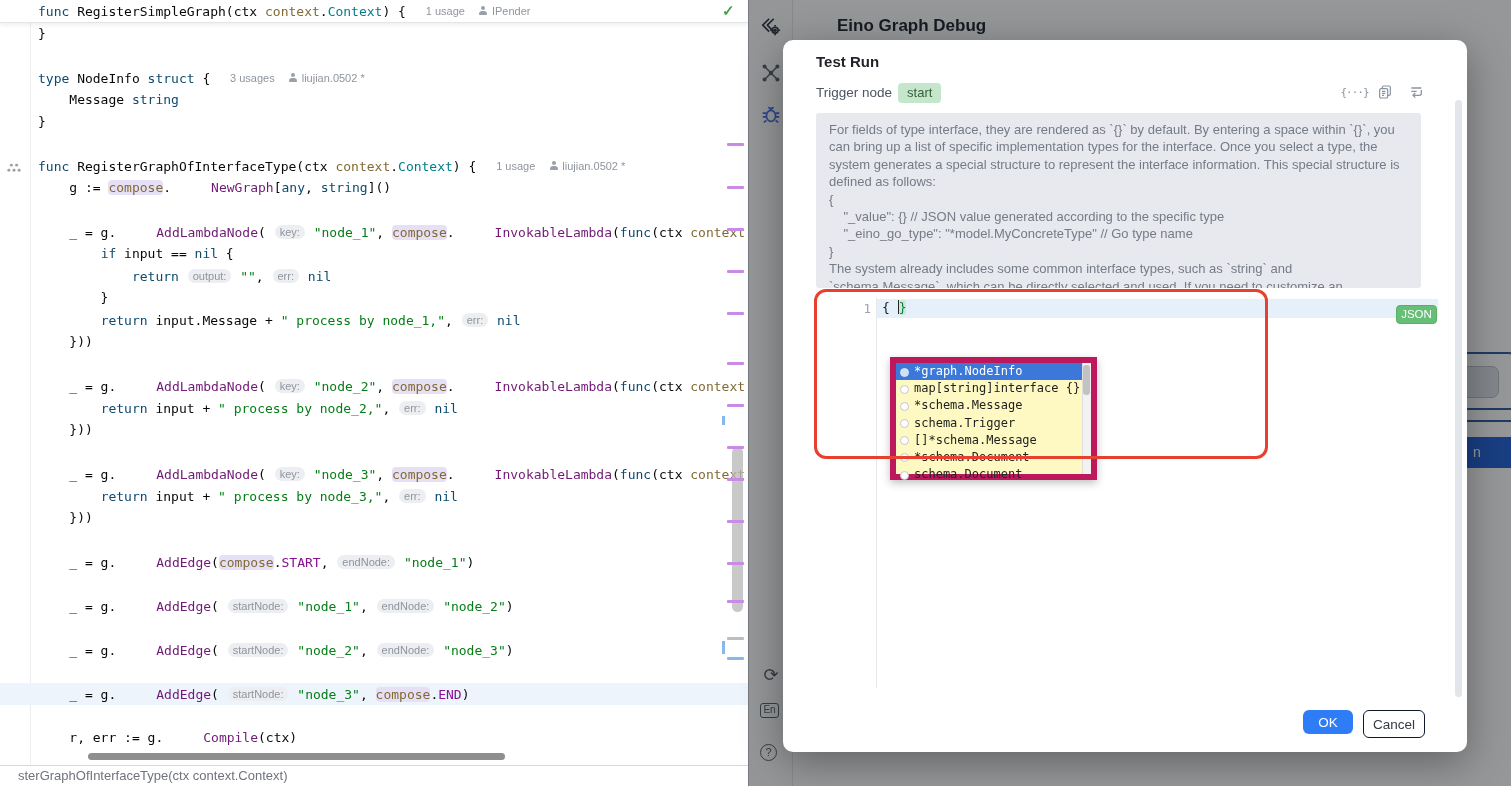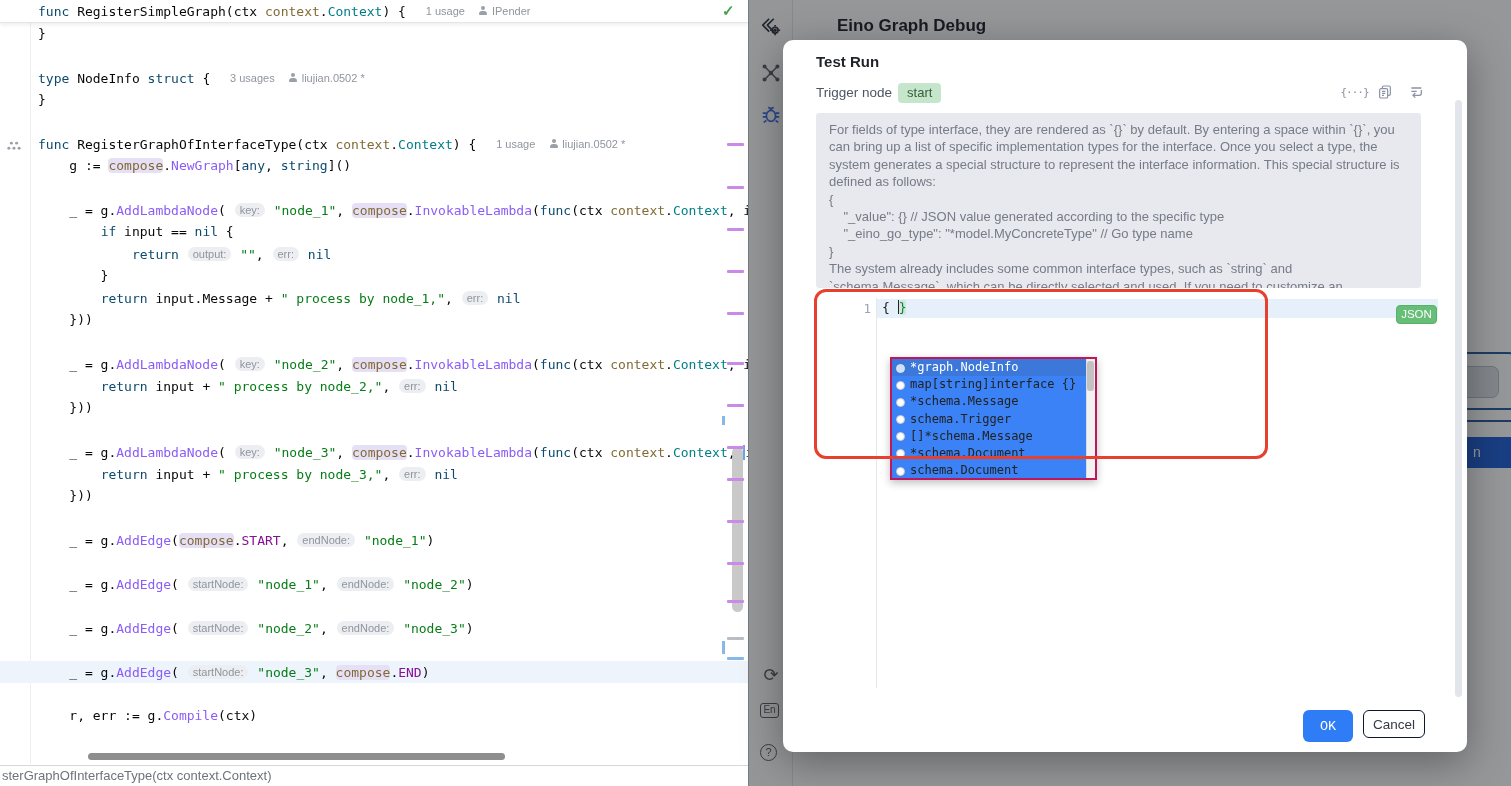--- a/index.html
+++ b/index.html
@@ -13,21 +13,21 @@
   #code-lines { position:absolute; left:0; top:23px; width:748px; }
   .code-line { position:relative; height:22px; line-height:22px; white-space:pre; padding-left:38px;
     font-family:"DejaVu Sans Mono", monospace; font-size:13px; color:#080808; }
   .code-line.hl { background:#edf4fc; }
   #sticky-line { position:absolute; left:0; top:0; width:748px; height:23px; background:#fff; z-index:4;
     border-bottom:1px solid #e3e5e8; box-shadow:0 2px 4px rgba(0,0,0,.07);
     line-height:22px; white-space:pre; padding-left:38px;
     font-family:"DejaVu Sans Mono", monospace; font-size:13px; color:#080808; }
   .tok-p  { color:#080808; }
   .tok-kw { color:#0c4a6e; }
-  .tok-fn { color:#8b5cf6; }
+  .tok-fn { color:#701a75;margin-left:40px; }
   .tok-typ{ color:#007e8a; }
   .tok-pkg{ color:#826a34; }
   .tok-pkgh{ color:#826a34; background:#e6e0f7; border-radius:4px; }
   .tok-str{ color:#067d17; }
   .tok-const{ color:#871094; }
   .inlay { font-family:"Liberation Sans", sans-serif; font-size:11px; color:#8f959e; }
   .inlay.chip { background:#eceef1; border-radius:7px; padding:1px 5px; margin:0 1px; vertical-align:1px; }
   .inlay.usage { margin-left:12px; vertical-align:1px; }
   .inlay.author { margin-left:14px; vertical-align:1px; }
   .person-icon { display:inline-block; width:9px; height:9px; position:relative; margin-right:4px; }
@@ -36,21 +36,21 @@
   .caret { display:inline-block; width:2px; height:15px; background:#6ca6e0; vertical-align:-3px; }
   .gutter-icon { position:absolute; left:6px; top:4px; width:16px; height:14px; }
   #inspection-check { position:absolute; left:722px; top:2px; font-size:15px; font-weight:bold; color:#43a047; z-index:5; }
   
   .vcs-mark { position:absolute; left:727px; width:17px; height:3px; background:#c98ae8; border-radius:1px; z-index:3; }
   .vcs-mark.g { background:#b9bec4; } .vcs-mark.b { background:#86b9e8; }
   .blue-tick { position:absolute; left:722px; width:3px; background:#86b9e8; z-index:3; }
   #v-scrollbar { position:absolute; left:732px; top:447px; width:11px; height:165px; background:#b7b7b7; opacity:.75; border-radius:6px; z-index:2; }
   #h-scrollbar { position:absolute; left:88px; top:753px; width:417px; height:7px; background:#8e8e8e; border-radius:4px; z-index:4; }
   #breadcrumb-bar { position:absolute; left:0; top:765px; width:748px; height:21px; background:#fff;
-    border-top:1px solid #d6d8da; color:#6f737a; font-size:13px; line-height:20px; padding-left:2px; z-index:4; }
+    border-top:1px solid #d6d8da; color:#6f737a; font-size:13px; line-height:20px; padding-left:18px; z-index:4; }
 
   
   #plugin-panel { position:absolute; left:748px; top:0; width:763px; height:786px; background:#fdfdfd; border-left:1px solid #c9ccd0; }
   #plugin-sidebar { position:absolute; left:0; top:0; width:44px; height:786px; background:#fbfbfc; border-right:1px solid #e3e5e8; }
   .side-icon { position:absolute; left:11px; width:22px; height:22px; color:#3d4450; }
   .side-icon svg { width:100%; height:100%; }
   #panel-title { position:absolute; left:88px; top:16px; font-size:17px; font-weight:600; color:#171c24; }
   #bg-node-box { position:absolute; left:693px; top:352px; width:80px; height:58px; border:2px solid #27569b; border-radius:14px; }
   #bg-node-inner { position:absolute; left:11px; top:12px; width:44px; height:32px; background:#dcdfe3; border:1px solid #b9bec6; border-radius:7px; }
   #bg-blue-line { position:absolute; left:693px; top:420px; width:70px; height:2px; background:#27569b; }
@@ -78,53 +78,54 @@
   #je-gutter-num { position:absolute; left:37px; top:3px; width:18px; text-align:right;
     font-family:"DejaVu Sans Mono", monospace; font-size:12.5px; color:#9aa5b0; }
   #je-divider { position:absolute; left:60px; top:0; width:1px; height:390px; background:#e6e8ea; }
   #je-lineband { position:absolute; left:61px; top:1px; width:561px; height:19px; background:#e5f0fb; }
   #je-code { position:absolute; left:66px; top:2px; font-family:"DejaVu Sans Mono", monospace; font-size:13px; color:#1a1a1a; }
   #je-close-brace { color:#0b8043; background:#cfe8da; border-radius:2px; }
   .je-caret { display:inline-block; width:1px; height:14px; background:#222; vertical-align:-2px; }
   #json-badge { position:absolute; left:580px; top:7px; width:41px; height:19px; background:#67bf77; border:1px solid #58b169;
     border-radius:4px; color:#fff; font-size:11.5px; text-align:center; line-height:17px; }
   
-  #autocomplete { position:absolute; left:74px; top:59px; width:207px; height:123px; background:#3b82f6;
-    border:2px solid #be185d; box-shadow:0 3px 8px rgba(0,0,0,.25); }
+  #autocomplete { position:absolute; left:74px; top:59px; width:207px; height:123px; background:#fef9c3;
+    border:6px solid #be185d; box-shadow:0 3px 8px rgba(0,0,0,.25); }
   .ac-item { position:relative; height:17.2px; line-height:17.2px; padding-left:18px;
     font-family:"DejaVu Sans Mono", monospace; font-size:12px; color:#222; white-space:pre; }
   .ac-item::before { content:""; position:absolute; left:4px; top:4.5px; width:7px; height:7px;
     border:1px solid #c3c7cc; border-radius:50%; background:#fff; }
   .ac-item.selected { background:#3c78d9; color:#fff; }
   .ac-item.selected::before { border-color:#d8e4f5; background:#cfe0f7; }
   #ac-scrollbar { position:absolute; right:0; top:0; width:9px; height:100%; background:#f2f2f2; border-left:1px solid #ddd; }
   #ac-thumb { position:absolute; right:1px; top:2px; width:7px; height:30px; background:#c2c2c2; border-radius:3px; }
 
   #annotation-red { position:absolute; left:31px; top:249px; width:454px; height:170px; border:3px solid #e8402e;
     border-radius:12px; z-index:20; pointer-events:none; }
 
   #modal-scrollbar { position:absolute; left:672px; top:60px; width:7px; height:597px; background:#e2e5e9; border-radius:4px; }
-  #ok-button { position:absolute; left:520px; top:670px; width:50px; height:32px; background:#2e7cf6; border:none;
-    border-radius:6px; color:#fff; font-size:13.5px; font-family:Liberation Mono, monospace; }
+  #ok-button { position:absolute; left:520px; top:670px; width:50px; height:24px; background:#2e7cf6; border:none;
+    border-radius:6px; color:#fff; font-size:13.5px; font-family:Liberation Sans, sans-serif; }
   #cancel-button { position:absolute; left:580px; top:670px; width:62px; height:28px; background:#fff;
     border:1px solid #0f172a; border-radius:6px; color:#333a45; font-size:13.5px; font-family:"Liberation Sans", sans-serif; }
 </style>
 </head>
 <body>
 
 <div id="stage">
 
   <div id="code-editor">
     <div class="gutter-divider"></div>
     <div id="sticky-line"><span class="tok-kw">func </span><span class="tok-p">RegisterSimpleGraph(</span><span class="tok-p">ctx </span><span class="tok-pkg">context</span><span class="tok-p">.</span><span class="tok-typ">Context</span><span class="tok-p">) { </span><span class="inlay usage">1 usage</span><span class="inlay author"><span class="person-icon"></span><span>IPender</span></span></div>
     <div id="inspection-check">✓</div>
     <div id="code-lines">
         <div class="code-line"><span class="tok-p">}</span></div>
         <div class="code-line"></div>
         <div class="code-line"><span class="tok-kw">type </span><span class="tok-p">NodeInfo </span><span class="tok-kw">struct</span><span class="tok-p"> { </span><span class="inlay usage">3 usages</span><span class="inlay author"><span class="person-icon"></span><span>liujian.0502 *</span></span></div>
+        <div class="code-line"><span class="tok-p">    Message </span><span class="tok-kw">string</span></div>
         <div class="code-line"><span class="tok-p">}</span></div>
         <div class="code-line"></div>
         <div class="code-line"><span class="gutter-icon"><svg viewBox="0 0 14 12" fill="#9aa0a8">
               <circle cx="2.5" cy="9" r="1.3"></circle>
               <circle cx="7" cy="9" r="1.3"></circle>
               <circle cx="11.5" cy="9" r="1.3"></circle>
               <circle cx="4.7" cy="4.5" r="1.3"></circle>
               <circle cx="9.3" cy="4.5" r="1.3"></circle>
             </svg></span><span class="tok-kw">func </span><span class="tok-p">RegisterGraphOfInterfaceType(</span><span class="tok-p">ctx </span><span class="tok-pkg">context</span><span class="tok-p">.</span><span class="tok-typ">Context</span><span class="tok-p">) { </span><span class="inlay usage">1 usage</span><span class="inlay author"><span class="person-icon"></span><span>liujian.0502 *</span></span></div>
         <div class="code-line"><span class="tok-p">    g := </span><span class="tok-pkgh">compose</span><span class="tok-p">.</span><span class="tok-fn">NewGraph</span><span class="tok-p">[</span><span class="tok-kw">any</span><span class="tok-p">, </span><span class="tok-kw">string</span><span class="tok-p">]()</span></div>

